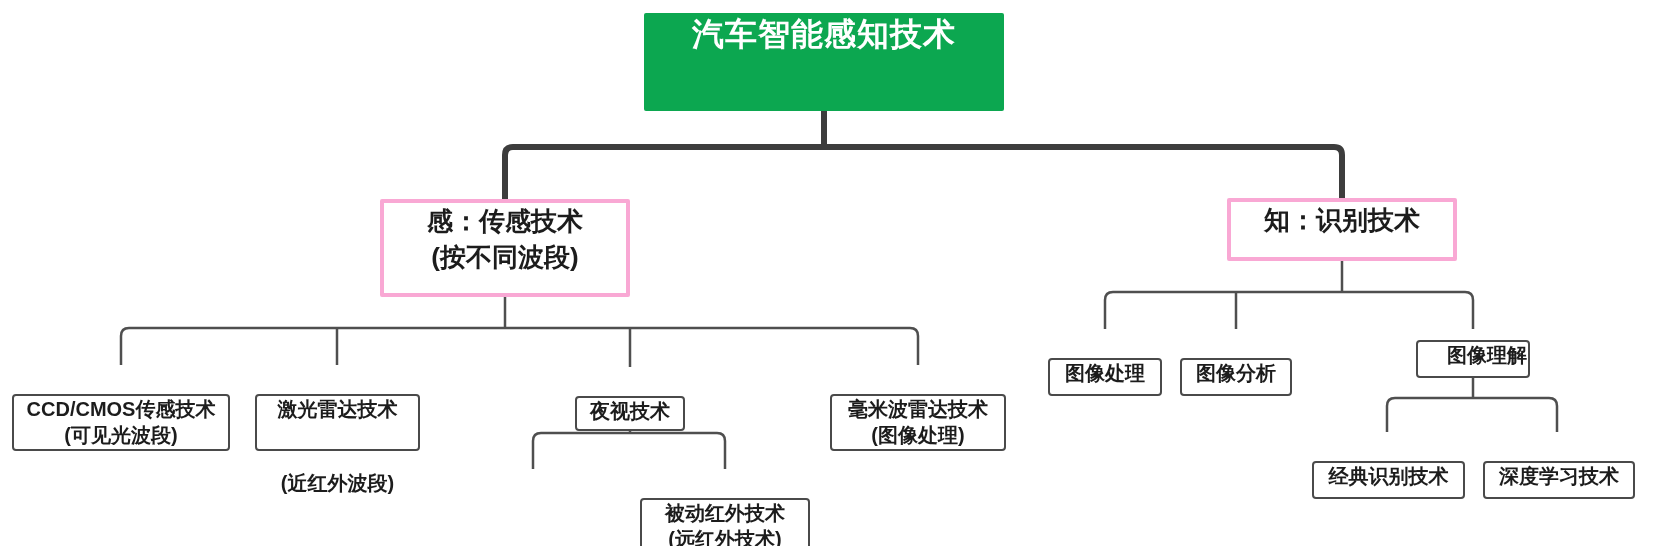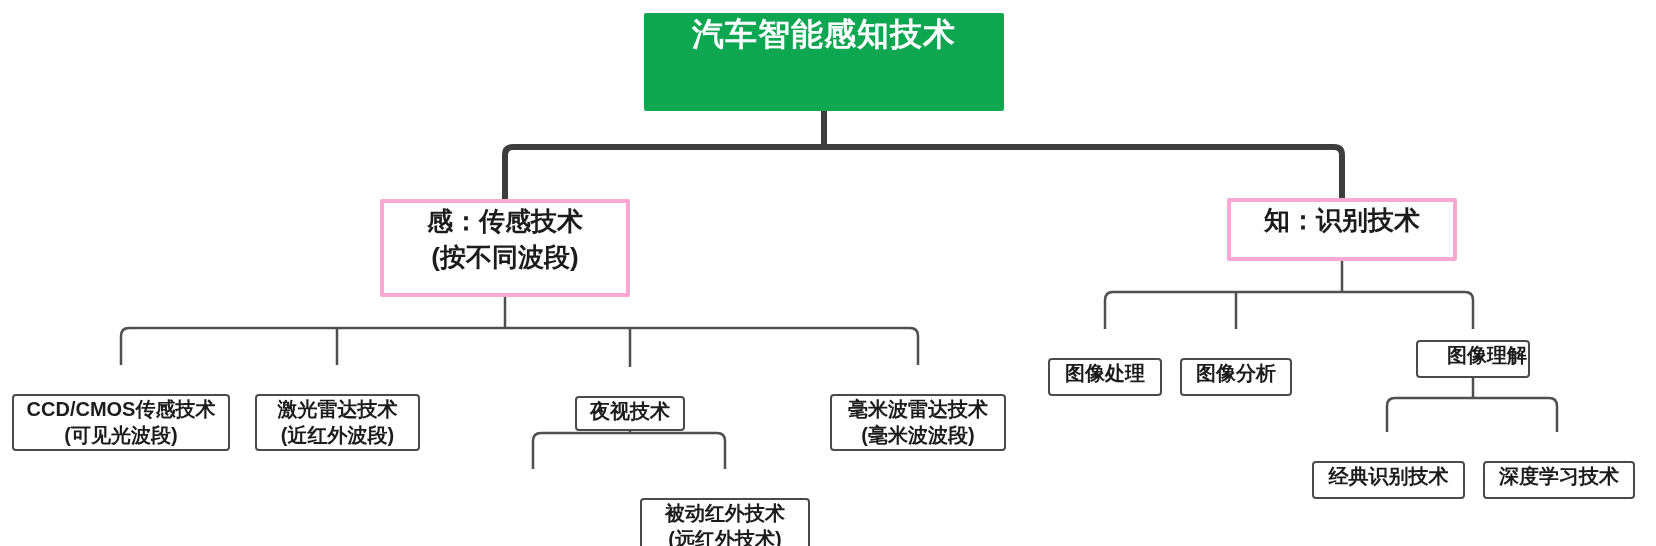--- a/index.html
+++ b/index.html
@@ -64,30 +64,30 @@
     <span>(按不同波段)</span>
   </div>
   <div class="node node-branch" style="left:1227px;top:198px;width:230px;height:63px;">
     <span>知：识别技术</span>
   </div>
 
   <div class="node node-leaf" style="left:12px;top:365px;width:218px;height:57px;">
     <span>CCD/CMOS传感技术</span>
     <span>(可见光波段)</span>
   </div>
-  <div class="node node-leaf" style="left:255px;top:365px;width:165px;height:57px;">
+  <div class="node node-leaf" style="left:255px;top:365px;width:165px;height:57px;gap:48px;">
     <span>激光雷达技术</span>
     <span>(近红外波段)</span>
   </div>
   <div class="node node-leaf" style="left:575px;top:367px;width:110px;height:35px;">
     <span>夜视技术</span>
   </div>
   <div class="node node-leaf" style="left:830px;top:365px;width:176px;height:57px;">
     <span>毫米波雷达技术</span>
-    <span>(毫米波波段)</span>
+    <span>(图像处理)</span>
   </div>
 
   <div class="node node-leaf" style="left:640px;top:469px;width:170px;height:53px;">
     <span>被动红外技术</span>
     <span>(远红外技术)</span>
   </div>
 
   <div class="node node-leaf" style="left:1048px;top:329px;width:114px;height:38px;">
     <span>图像处理</span>
   </div>

